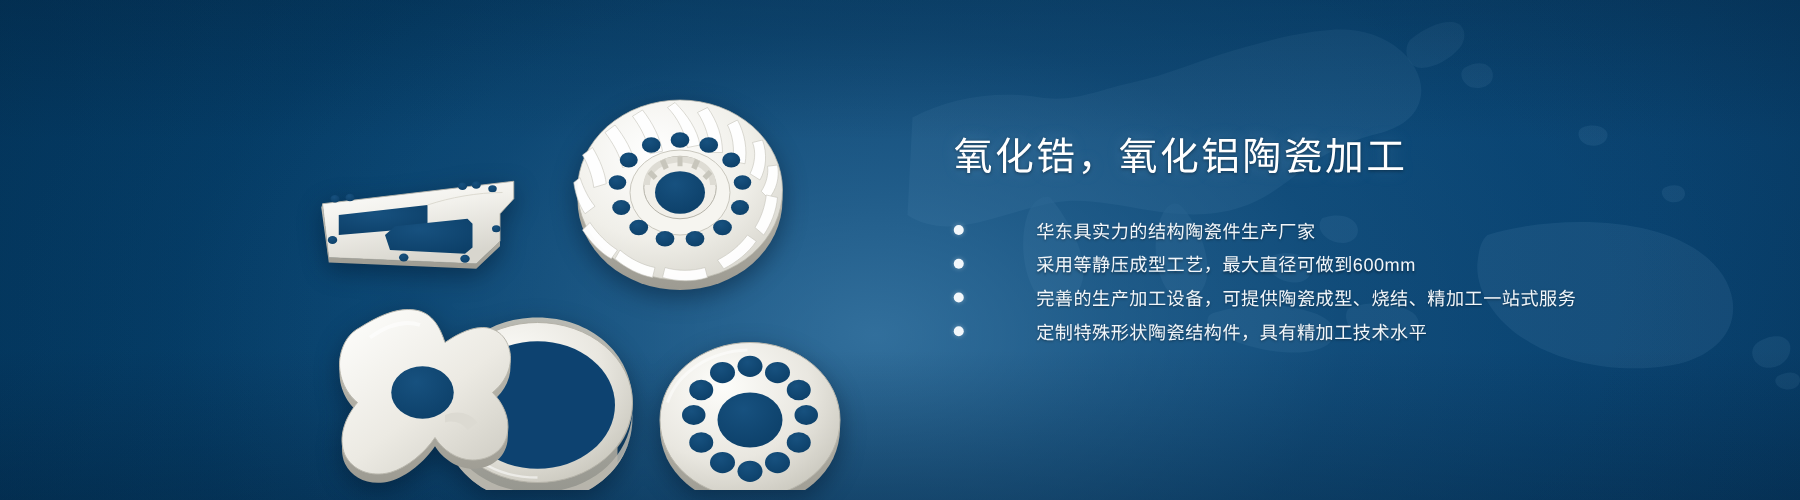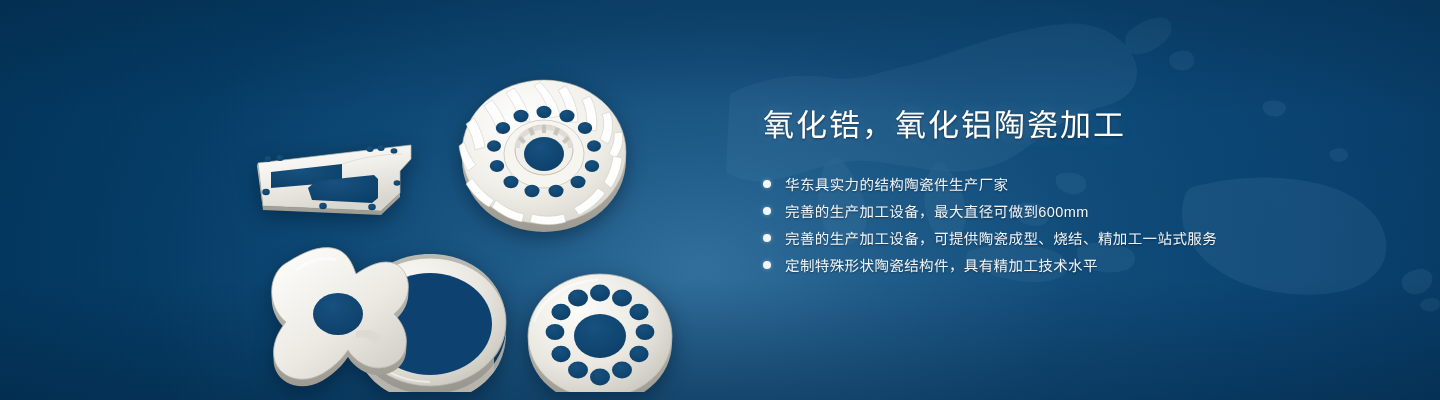--- a/index.html
+++ b/index.html
@@ -40,21 +40,21 @@
   .bg-map svg{width:100%;height:100%;display:block;}
   
   .text-col{position:absolute;left:763px;top:108px;width:620px;}
   .headline{
     color:#ffffff;font-size:31px;line-height:1.15;letter-spacing:2px;
     font-weight:400;white-space:nowrap;
     text-shadow:0 1px 3px rgba(0,0,0,0.42), 0 0 14px rgba(160,205,240,0.22);
   }
   .bullets{list-style:none;margin:0;padding:0;margin-top:28px;}
   .bullet{
-    display:flex;align-items:center;height:24px;margin-bottom:3px;
+    display:flex;align-items:center;height:24px;margin-bottom:3px;gap:44px;
   }
   .dot{
     width:8px;height:8px;border-radius:50%;
     background:#f2f7fb;flex:0 0 8px;margin-right:14px;
     box-shadow:0 0 4px rgba(255,255,255,0.35);
   }
   .btext{
     color:#f1f6fa;font-size:14.5px;letter-spacing:0.4px;white-space:nowrap;
     text-shadow:0 1px 2px rgba(0,0,0,0.40);
   }
@@ -288,21 +288,21 @@
 
   <div class="text-col">
     <div class="headline">氧化锆，氧化铝陶瓷加工</div>
     <ul class="bullets">
       <li class="bullet">
         <span class="dot"></span>
         <span class="btext">华东具实力的结构陶瓷件生产厂家</span>
       </li>
       <li class="bullet">
         <span class="dot"></span>
-        <span class="btext">完善的生产加工设备，最大直径可做到600mm</span>
+        <span class="btext">采用等静压成型工艺，最大直径可做到600mm</span>
       </li>
       <li class="bullet">
         <span class="dot"></span>
         <span class="btext">完善的生产加工设备，可提供陶瓷成型、烧结、精加工一站式服务</span>
       </li>
       <li class="bullet">
         <span class="dot"></span>
         <span class="btext">定制特殊形状陶瓷结构件，具有精加工技术水平</span>
       </li>
     </ul>

